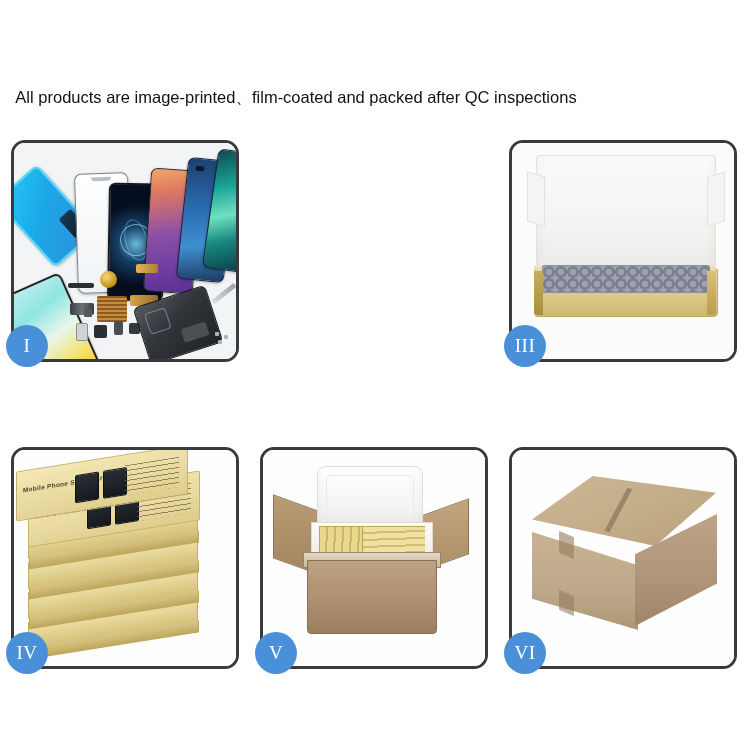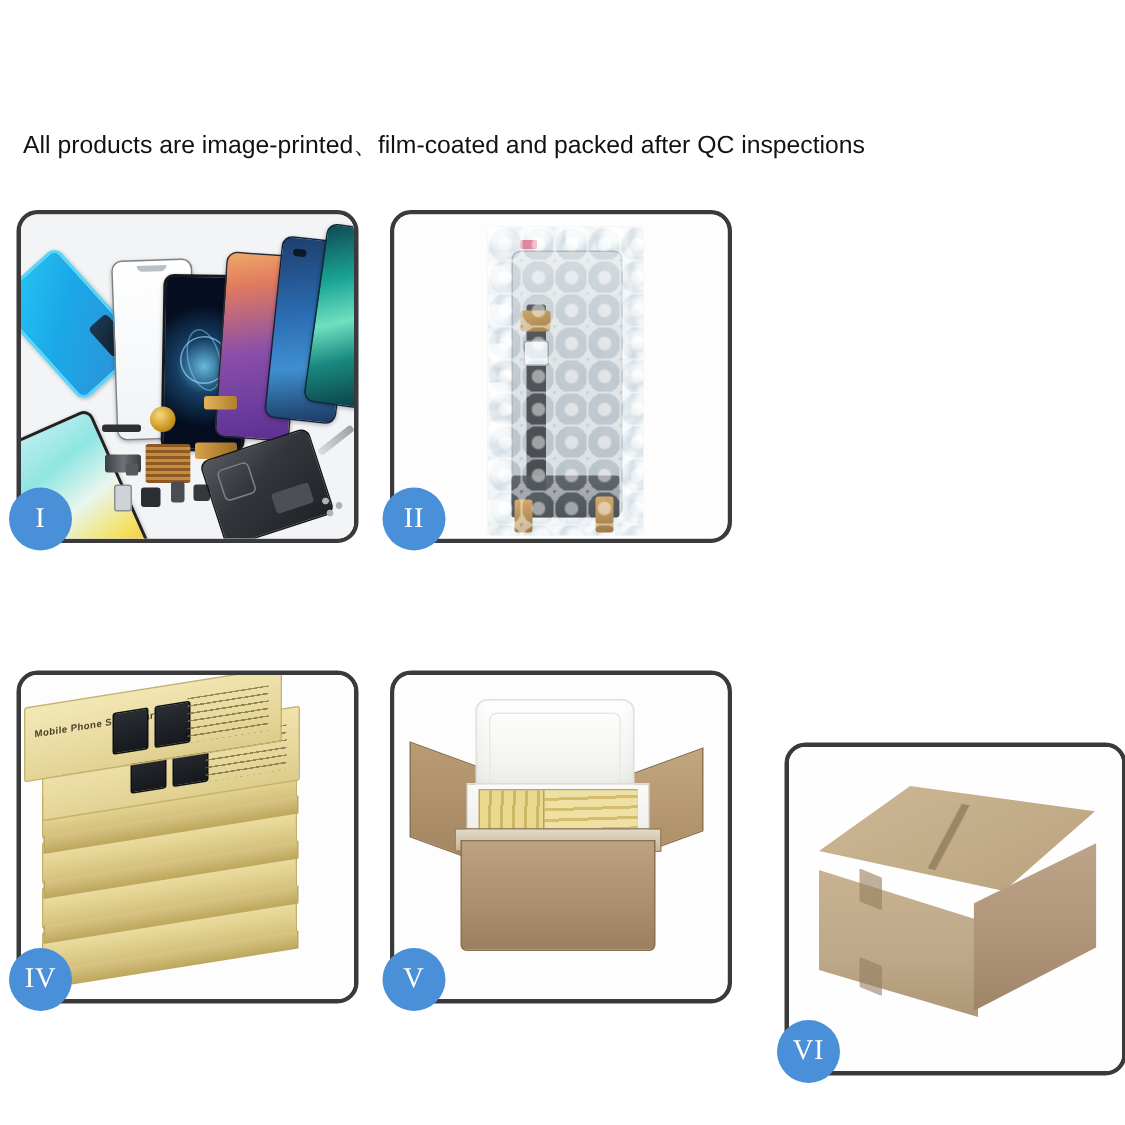--- a/index.html
+++ b/index.html
@@ -68,21 +68,21 @@
     inset: 0;
     border-radius: 11px;
     overflow: hidden;
     background: #f2f3f4;
   }
   .c0 { left: 0px;   top: 0px;   }
   .c1 { left: 249px; top: 0px;   }
   .c2 { left: 498px; top: 0px;   }
   .c3 { left: 0px;   top: 307px; }
   .c4 { left: 249px; top: 307px; }
-  .c5 { left: 512px; top: 307px; margin-top: 48px; }
+  .c5 { left: 498px; top: 307px; }
 
   
   .badge {
     position: absolute;
     left: -8px;
     bottom: -8px;
     width: 42px;
     height: 42px;
     border-radius: 50%;
     background: #4a90d9;
@@ -508,38 +508,33 @@
       <div class="part pt-chip-c"></div>
       <div class="part pt-chip-d"></div>
       <div class="part pt-chip-e"></div>
       <div class="part pt-housing"></div>
       <div class="part pt-tool"></div>
       <div class="part pt-screws"></div>
     </div>
     <div class="badge">I</div>
   </div>
 
-  <div class="step-card c1">
+
+  <div class="step-card c2">
     <div class="photo">
-      <div class="p2-bg"></div>
-      <div class="bubble-pack">
-        <div class="lcd-inside"></div>
-        <div class="lcd-flex"></div>
-        <div class="lcd-conn"></div>
-        <div class="lcd-ic"></div>
-        <div class="lcd-bottom"></div>
-        <div class="lcd-gold-l"></div>
-        <div class="lcd-gold-r"></div>
-        <div class="lcd-label"></div>
-        <div class="bubble-sheen"></div>
-      </div>
+      <div class="p3-bg"></div>
+      <div class="box3-lid"></div>
+      <div class="box3-tray"></div>
+      <div class="box3-tray-lip"></div>
+      <div class="box3-tray-inner"></div>
+      <div class="box3-edge-l"></div>
+      <div class="box3-edge-r"></div>
     </div>
-    <div class="badge">II</div>
+    <div class="badge">III</div>
   </div>
-
 
   <div class="step-card c3">
     <div class="photo">
       <div class="p4-bg"></div>
       <div class="stack">
         <div class="sbox sb5">
             <div class="side"></div>
           </div>
         <div class="sbox sb4">
             <div class="side"></div>

